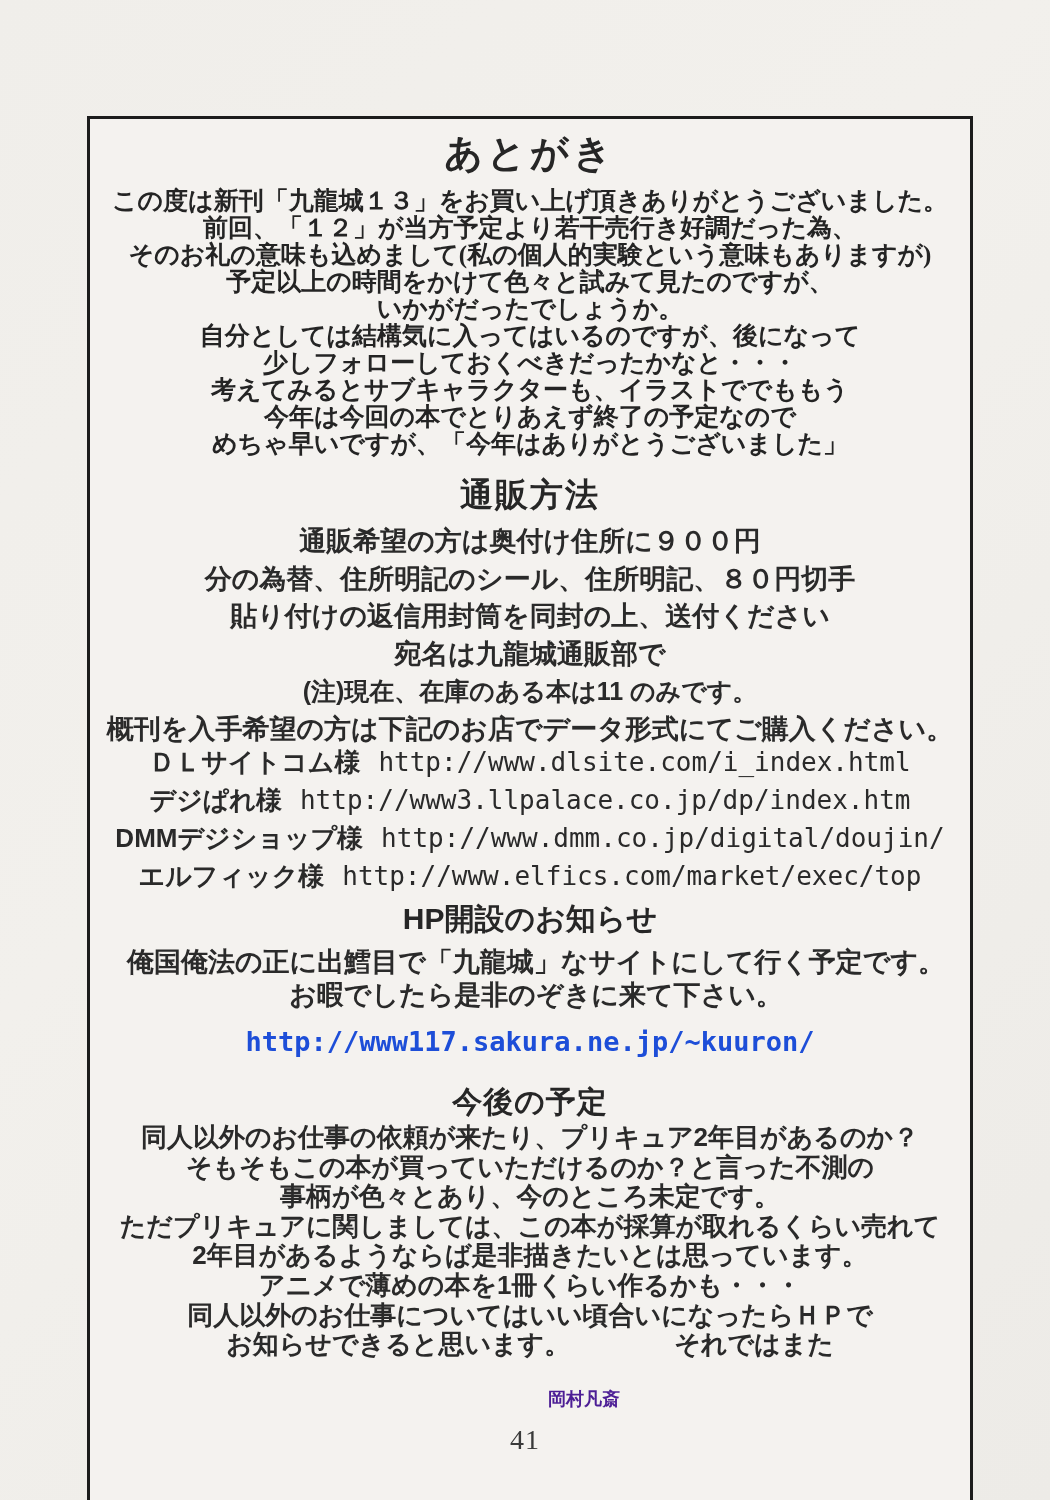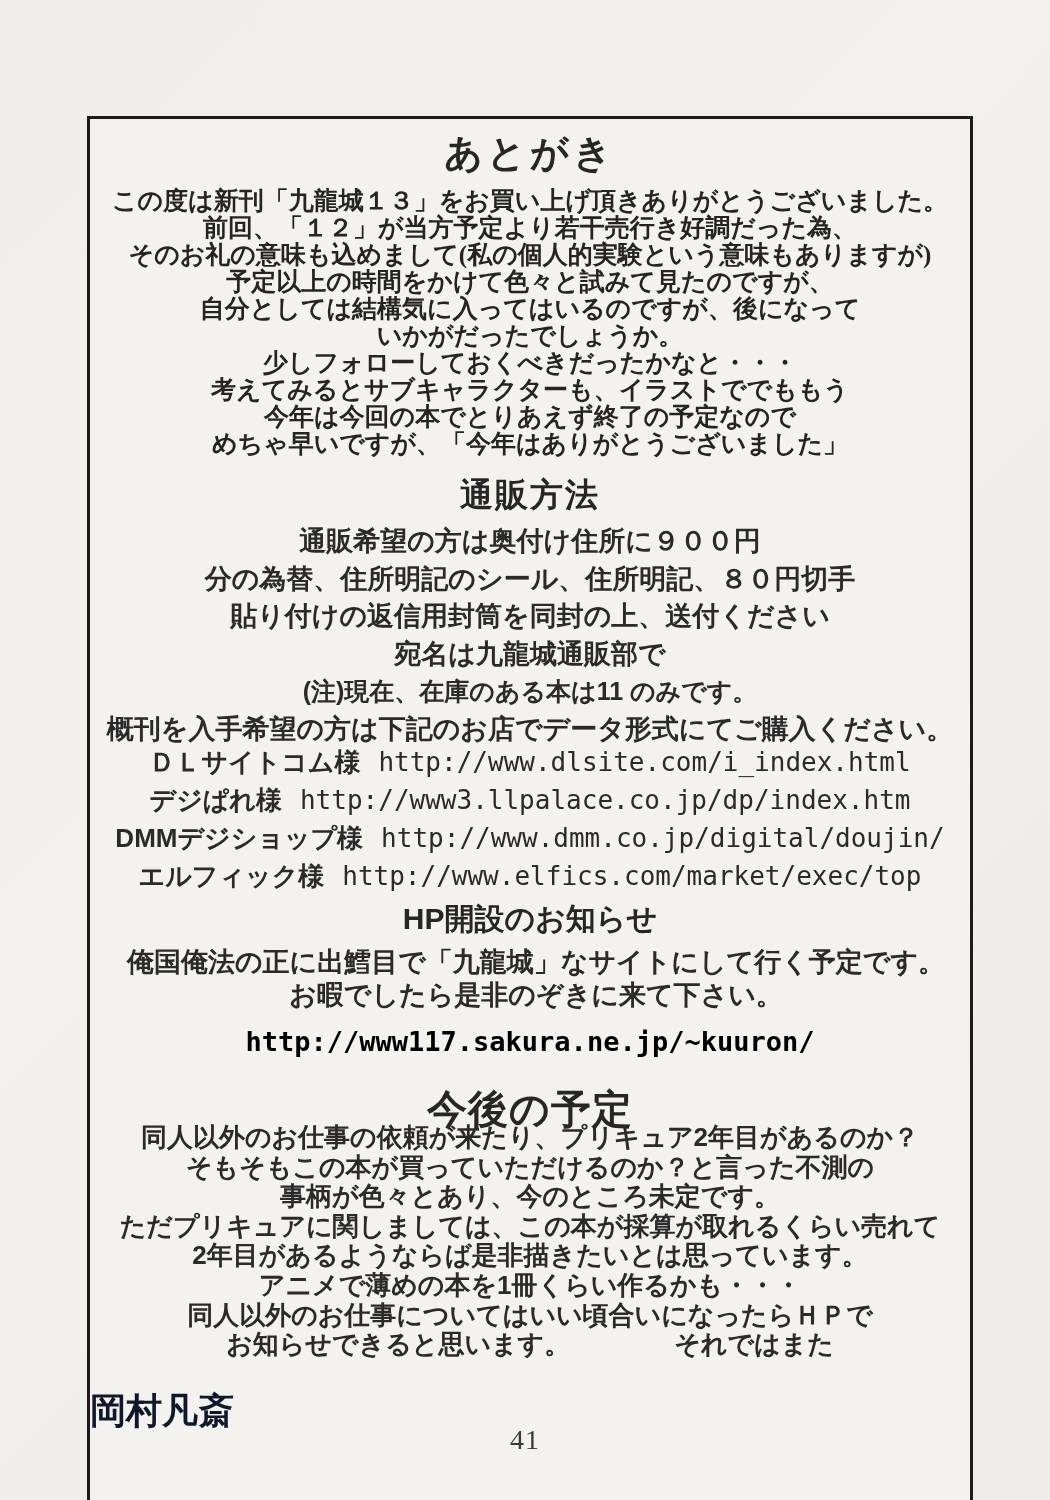--- a/index.html
+++ b/index.html
@@ -55,33 +55,33 @@
   .shops .url { font-family: "DejaVu Sans Mono", monospace; font-weight: 500; margin-left: 18px; }
 
   .hp-heading { top: 780px; font-size: 30px; }
   .hp-lines {
     position: absolute; top: 827px; left: 0; width: 100%;
     font-size: 27px; line-height: 33px; font-weight: 600;
     text-align: center; color: #2a2a2a; padding-left: 12px;
   }
   .hp-url {
     top: 907px; font-size: 27px; font-weight: 600;
-    font-family: "DejaVu Sans Mono", monospace; color: #000000;
+    font-family: "DejaVu Sans Mono", monospace; color: #1d4ed8;
   }
 
-  .future-heading { top: 963px; font-size: 40px; letter-spacing: 1px; }
+  .future-heading { top: 963px; font-size: 30px; letter-spacing: 1px; }
   .future-lines {
     position: absolute; top: 1004px; left: 0; width: 100%;
     font-size: 26px; line-height: 29.6px; font-weight: 600;
     text-align: center; color: #2a2a2a;
   }
   .future-lines div { white-space: nowrap; }
   .signature {
-    top: 1268px; text-align: left; padding-right: 350px;
-    font-size: 36px; font-weight: 600; color: #0f172a;
+    top: 1268px; text-align: right; padding-right: 350px;
+    font-size: 18px; font-weight: 600; color: #4c1d95;
   }
 
   .page-number {
     position: absolute; top: 1424px; left: 0; width: 100%;
     text-align: center; font-family: "Liberation Serif", serif;
     font-size: 28px; color: #3a3a3a; letter-spacing: 1px;
   }
 
   
   .ghost { position: absolute; pointer-events: none; }
@@ -109,22 +109,22 @@
 
   <div class="frame">
 
     <div class="line afterword-title">あとがき</div>
 
     <div class="serif-para">
       <div>この度は新刊「九龍城１３」をお買い上げ頂きありがとうございました。</div>
       <div>前回、「１２」が当方予定より若干売行き好調だった為、</div>
       <div>そのお礼の意味も込めまして(私の個人的実験という意味もありますが)</div>
       <div>予定以上の時間をかけて色々と試みて見たのですが、</div>
+      <div>いかがだったでしょうか。</div>
       <div>自分としては結構気に入ってはいるのですが、後になって</div>
-      <div>いかがだったでしょうか。</div>
       <div>少しフォローしておくべきだったかなと・・・</div>
       <div>考えてみるとサブキャラクターも、イラストででももう</div>
       <div>今年は今回の本でとりあえず終了の予定なので</div>
       <div>めちゃ早いですが、「今年はありがとうございました」</div>
     </div>
 
     <div class="line section-heading mail-heading">通販方法</div>
 
     <div class="mail-lines">
       <div>通販希望の方は奥付け住所に９００円</div>

